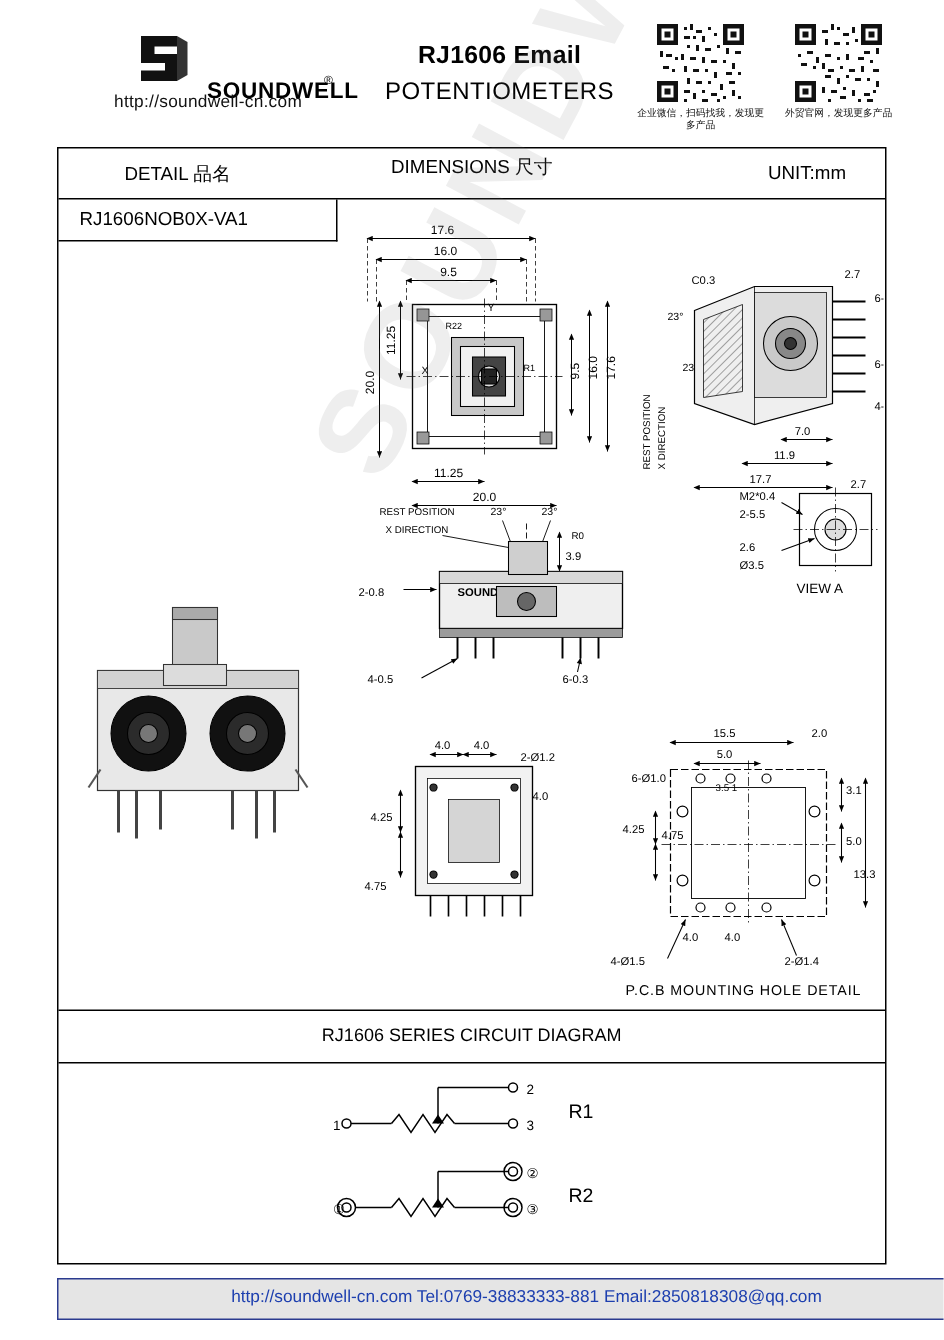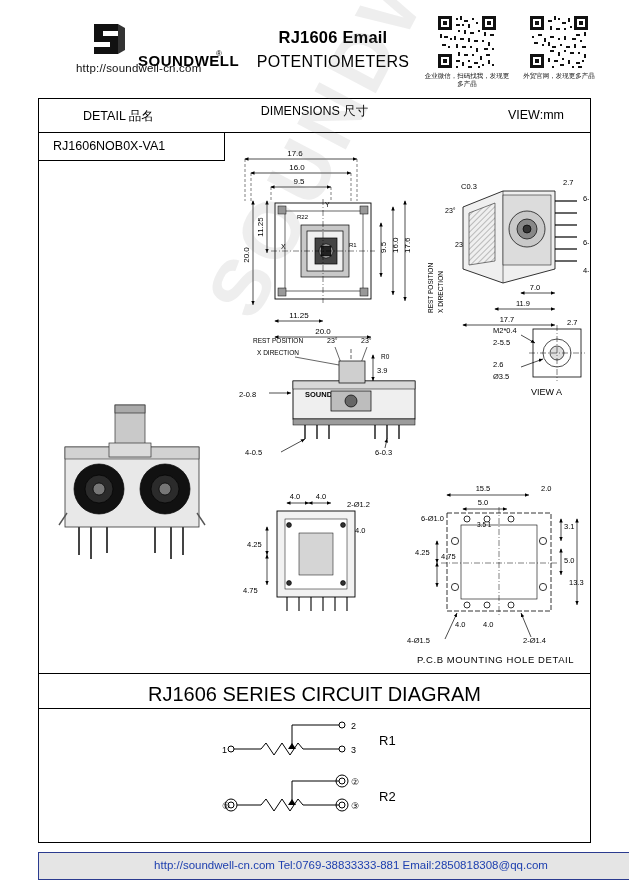--- a/index.html
+++ b/index.html
@@ -28,21 +28,21 @@
   .rh-model{position:absolute;left:44px;top:9px;font-size:12.5px;}
   .rh-dim{position:absolute;left:0;top:4px;width:100%;text-align:center;font-size:12.5px;}
   .rh-unit{position:absolute;right:26px;top:9px;font-size:12.5px;}
 
   .model-cell{position:absolute;left:0;top:34px;width:186px;height:28px;border-bottom:1.6px solid #000;border-right:1.6px solid #000;box-sizing:border-box;}
   .model-cell span{position:absolute;left:14px;top:6px;font-size:12.5px;}
 
   .drawing-area{position:absolute;left:0;top:34px;width:100%;height:540px;overflow:hidden;text-align:right;}
 
   .circuit-head{position:absolute;left:0;top:574px;width:100%;height:36px;border-top:1.6px solid #000;border-bottom:1.6px solid #000;box-sizing:border-box;}
-  .circuit-head div{position:absolute;left:0;top:9px;width:100%;text-align:center;font-size:20px;}
+  .circuit-head div{position:absolute;left:0;top:9px;width:100%;text-align:center;font-size:12px;}
   .circuit-area{position:absolute;left:0;top:610px;width:100%;height:135px;}
 
   
   .footer{position:absolute;left:38px;top:852px;width:626px;height:28px;border:1.4px solid #2b3b8f;box-sizing:border-box;background:#e5e5e5;}
   .footer div{position:absolute;left:0;top:6px;width:100%;text-align:center;font-size:11.5px;color:#1d3faf;}
 
   
   .watermark{position:absolute;left:150px;top:190px;font-size:80px;font-weight:bold;color:rgba(120,120,120,0.13);
     transform:rotate(-62deg);transform-origin:left top;letter-spacing:6px;pointer-events:none;white-space:nowrap;}
 
@@ -198,21 +198,21 @@
       <div class="qr-cap" style="left:-12px;">企业微信，扫码找我，发现更多产品</div>
       <div class="qr-cap" style="left:80px;">外贸官网，发现更多产品</div>
     </div>
   </div>
 
   <div class="frame">
 
     <div class="row-head">
       <div class="rh-model">DETAIL 品名</div>
       <div class="rh-dim">DIMENSIONS 尺寸</div>
-      <div class="rh-unit">VIEW:mm</div>
+      <div class="rh-unit">UNIT:mm</div>
     </div>
 
     <div class="model-cell">
       <span>RJ1606NOB0X-VA1</span>
     </div>
 
     <div class="drawing-area">
       <svg width="550" height="540" viewBox="0 0 550 540">
         <defs>
           <marker id="ar" markerWidth="7" markerHeight="7" refX="6" refY="2.5" orient="auto">

